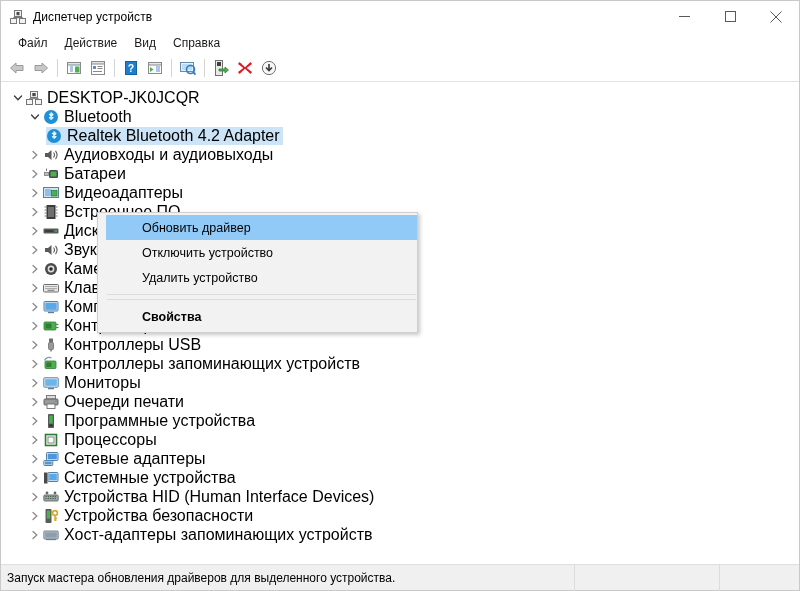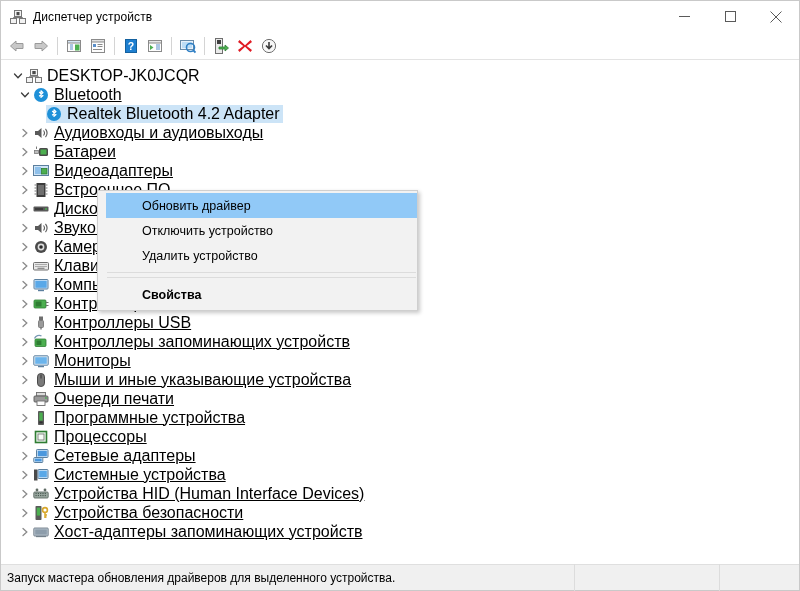--- a/index.html
+++ b/index.html
@@ -121,21 +121,21 @@
     flex: 0 0 auto;
   }
   .row .label { line-height: 16px; }
   .row.selected .label-wrap {
     background: #cce4f7;
   }
   .label-wrap { padding: 1px 3px 1px 0; display:flex; align-items:center; }
 
   
   .lvl0 { padding-left: 9px; }
-  .lvl1 { padding-left: 16px; text-decoration: underline; }
+  .lvl1 { padding-left: 26px; }
   .lvl2 { padding-left: 45px; }
 
   
   .ctxmenu {
     position: absolute;
     left: 96px; top: 130px;
     width: 321px;
     background: #f2f2f2;
     border: 1px solid #cfcfcf;
     box-shadow: 2px 2px 4px rgba(0,0,0,.22);
@@ -212,20 +212,26 @@
         <rect x="0.5" y="0.5" width="10" height="10" fill="none" stroke="#5a5a5a" stroke-width="1"></rect>
       </svg>
     </div>
     <div class="winbtn">
       <svg width="12" height="12" viewBox="0 0 12 12">
         <path d="M0.5 0.5 L11.5 11.5 M11.5 0.5 L0.5 11.5" stroke="#5a5a5a" stroke-width="1" fill="none"></path>
       </svg>
     </div>
   </div>
 
+  <div class="menubar">
+    <div class="menubar-item">Файл</div>
+    <div class="menubar-item">Действие</div>
+    <div class="menubar-item">Вид</div>
+    <div class="menubar-item">Справка</div>
+  </div>
 
   <div class="toolbar">
 
     <div class="tbtn">
       <svg class="ic" viewBox="0 0 16 16">
         <path d="M7 3 L1.5 8 L7 13 L7 10.5 L14 10.5 L14 5.5 L7 5.5 Z" fill="#c8c8c8" stroke="#9a9a9a" stroke-width="1" stroke-linejoin="round"></path>
       </svg>
     </div>
     <div class="tbtn">
       <svg class="ic" viewBox="0 0 16 16">
@@ -585,36 +591,20 @@
             <svg class="ic" viewBox="0 0 16 16">
               <rect x="0.8" y="2.8" width="14.4" height="9.4" rx="0.8" fill="#e3eff9" stroke="#5b7f9e" stroke-width="1"></rect>
               <rect x="2.2" y="4.2" width="11.6" height="6.6" fill="#6bb4ec"></rect>
               <path d="M5 13.6h6" stroke="#5b7f9e" stroke-width="1.3"></path>
             </svg>
           </div>
           <div class="label">Мониторы</div>
         </div>
       </div>
 
-      <div class="row lvl1">
-        <div class="chev">
-          <svg width="10" height="10" viewBox="0 0 10 10">
-              <path d="M3 1.5 L6.8 5 L3 8.5" stroke="#8a8a8a" stroke-width="1.3" fill="none" stroke-linecap="round"></path>
-            </svg>
-        </div>
-        <div class="label-wrap">
-          <div class="ticon">
-            <svg class="ic" viewBox="0 0 16 16">
-              <rect x="4.5" y="1.5" width="7" height="13" rx="3.4" fill="#7a7a7a" stroke="#4a4a4a" stroke-width="1"></rect>
-              <path d="M8 2.5v4" stroke="#3c3c3c" stroke-width="1.1"></path>
-            </svg>
-          </div>
-          <div class="label">Мыши и иные указывающие устройства</div>
-        </div>
-      </div>
 
       <div class="row lvl1">
         <div class="chev">
           <svg width="10" height="10" viewBox="0 0 10 10">
               <path d="M3 1.5 L6.8 5 L3 8.5" stroke="#8a8a8a" stroke-width="1.3" fill="none" stroke-linecap="round"></path>
             </svg>
         </div>
         <div class="label-wrap">
           <div class="ticon">
             <svg class="ic" viewBox="0 0 16 16">

